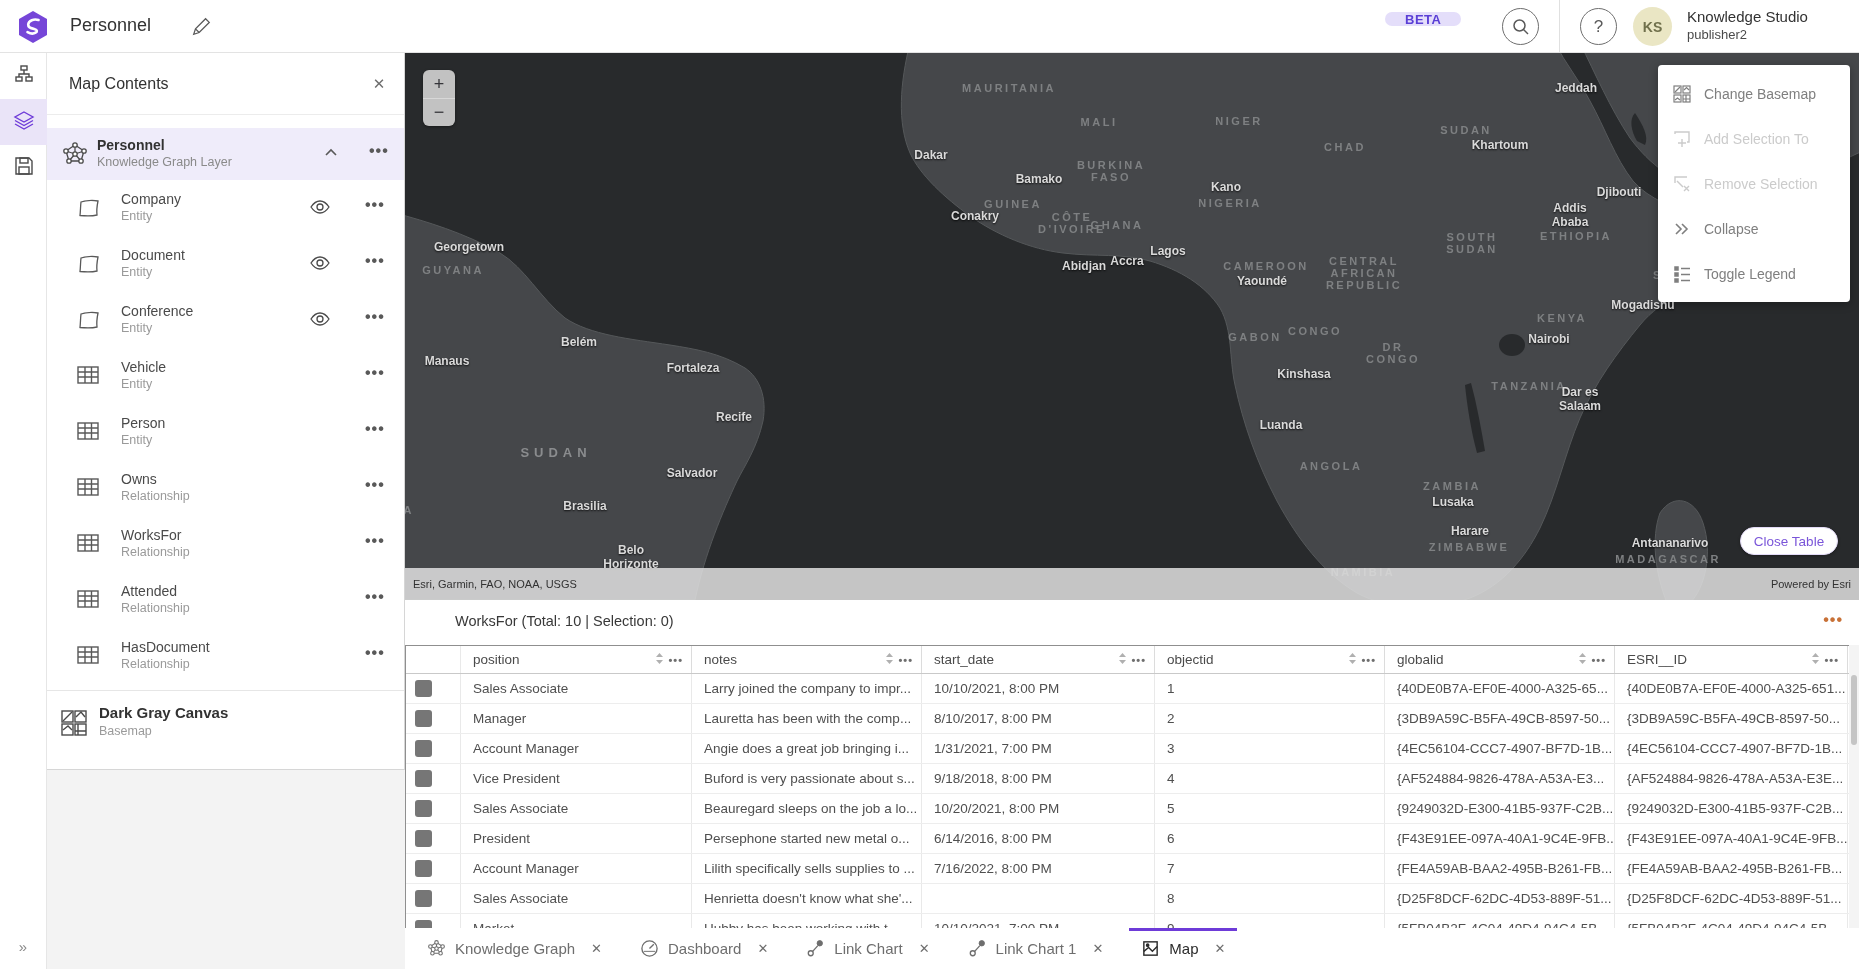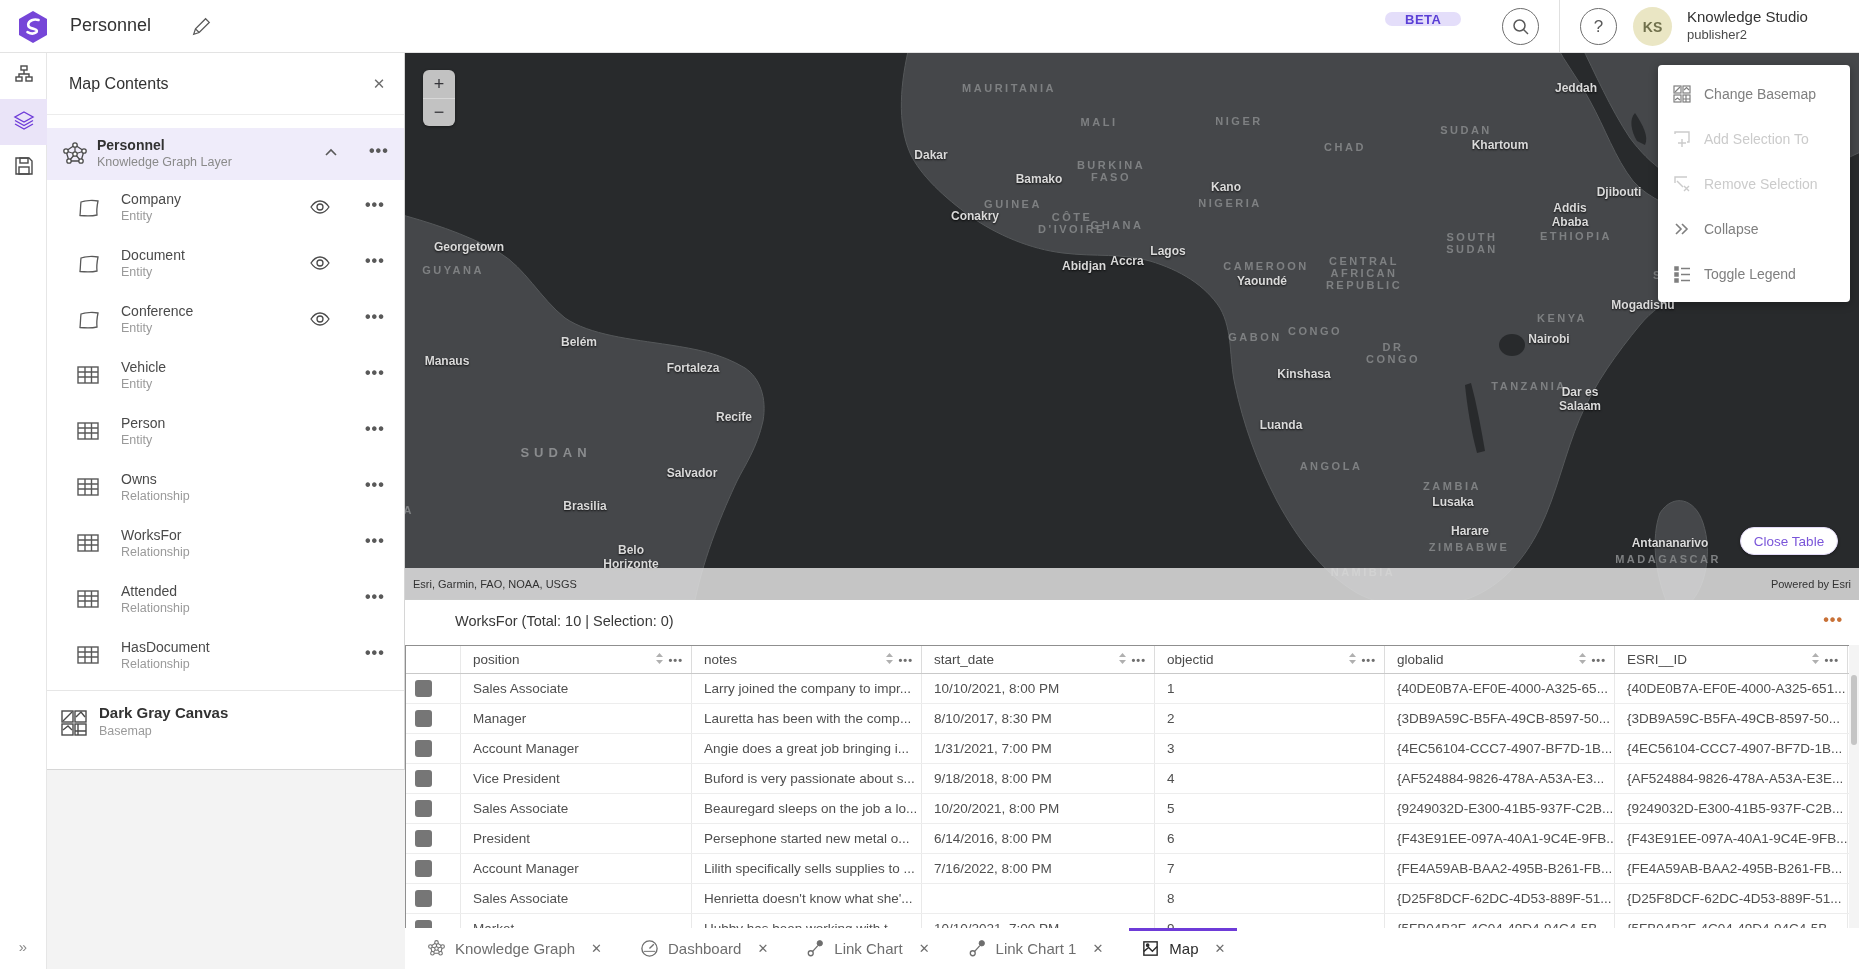--- a/index.html
+++ b/index.html
@@ -531,21 +531,21 @@
           <div class="td" style="width: 230px; flex: 0 0 auto;">1</div>
           <div class="td" style="width: 230px; flex: 0 0 auto;">{40DE0B7A-EF0E-4000-A325-65...</div>
           <div class="td" style="width: 233px; flex: 0 0 auto;">{40DE0B7A-EF0E-4000-A325-651...</div>
         </div>
         <div class="tbl-row">
           <div class="cbcell" style="width: 55px; flex: 0 0 auto;">
             <div class="cb"></div>
           </div>
           <div class="td" style="width: 231px; flex: 0 0 auto;">Manager</div>
           <div class="td" style="width: 230px; flex: 0 0 auto;">Lauretta has been with the comp...</div>
-          <div class="td" style="width: 233px; flex: 0 0 auto;">8/10/2017, 8:30 PM</div>
+          <div class="td" style="width: 233px; flex: 0 0 auto;">8/10/2017, 8:00 PM</div>
           <div class="td" style="width: 230px; flex: 0 0 auto;">2</div>
           <div class="td" style="width: 230px; flex: 0 0 auto;">{3DB9A59C-B5FA-49CB-8597-50...</div>
           <div class="td" style="width: 233px; flex: 0 0 auto;">{3DB9A59C-B5FA-49CB-8597-50...</div>
         </div>
         <div class="tbl-row">
           <div class="cbcell" style="width: 55px; flex: 0 0 auto;">
             <div class="cb"></div>
           </div>
           <div class="td" style="width: 231px; flex: 0 0 auto;">Account Manager</div>
           <div class="td" style="width: 230px; flex: 0 0 auto;">Angie does a great job bringing i...</div>

